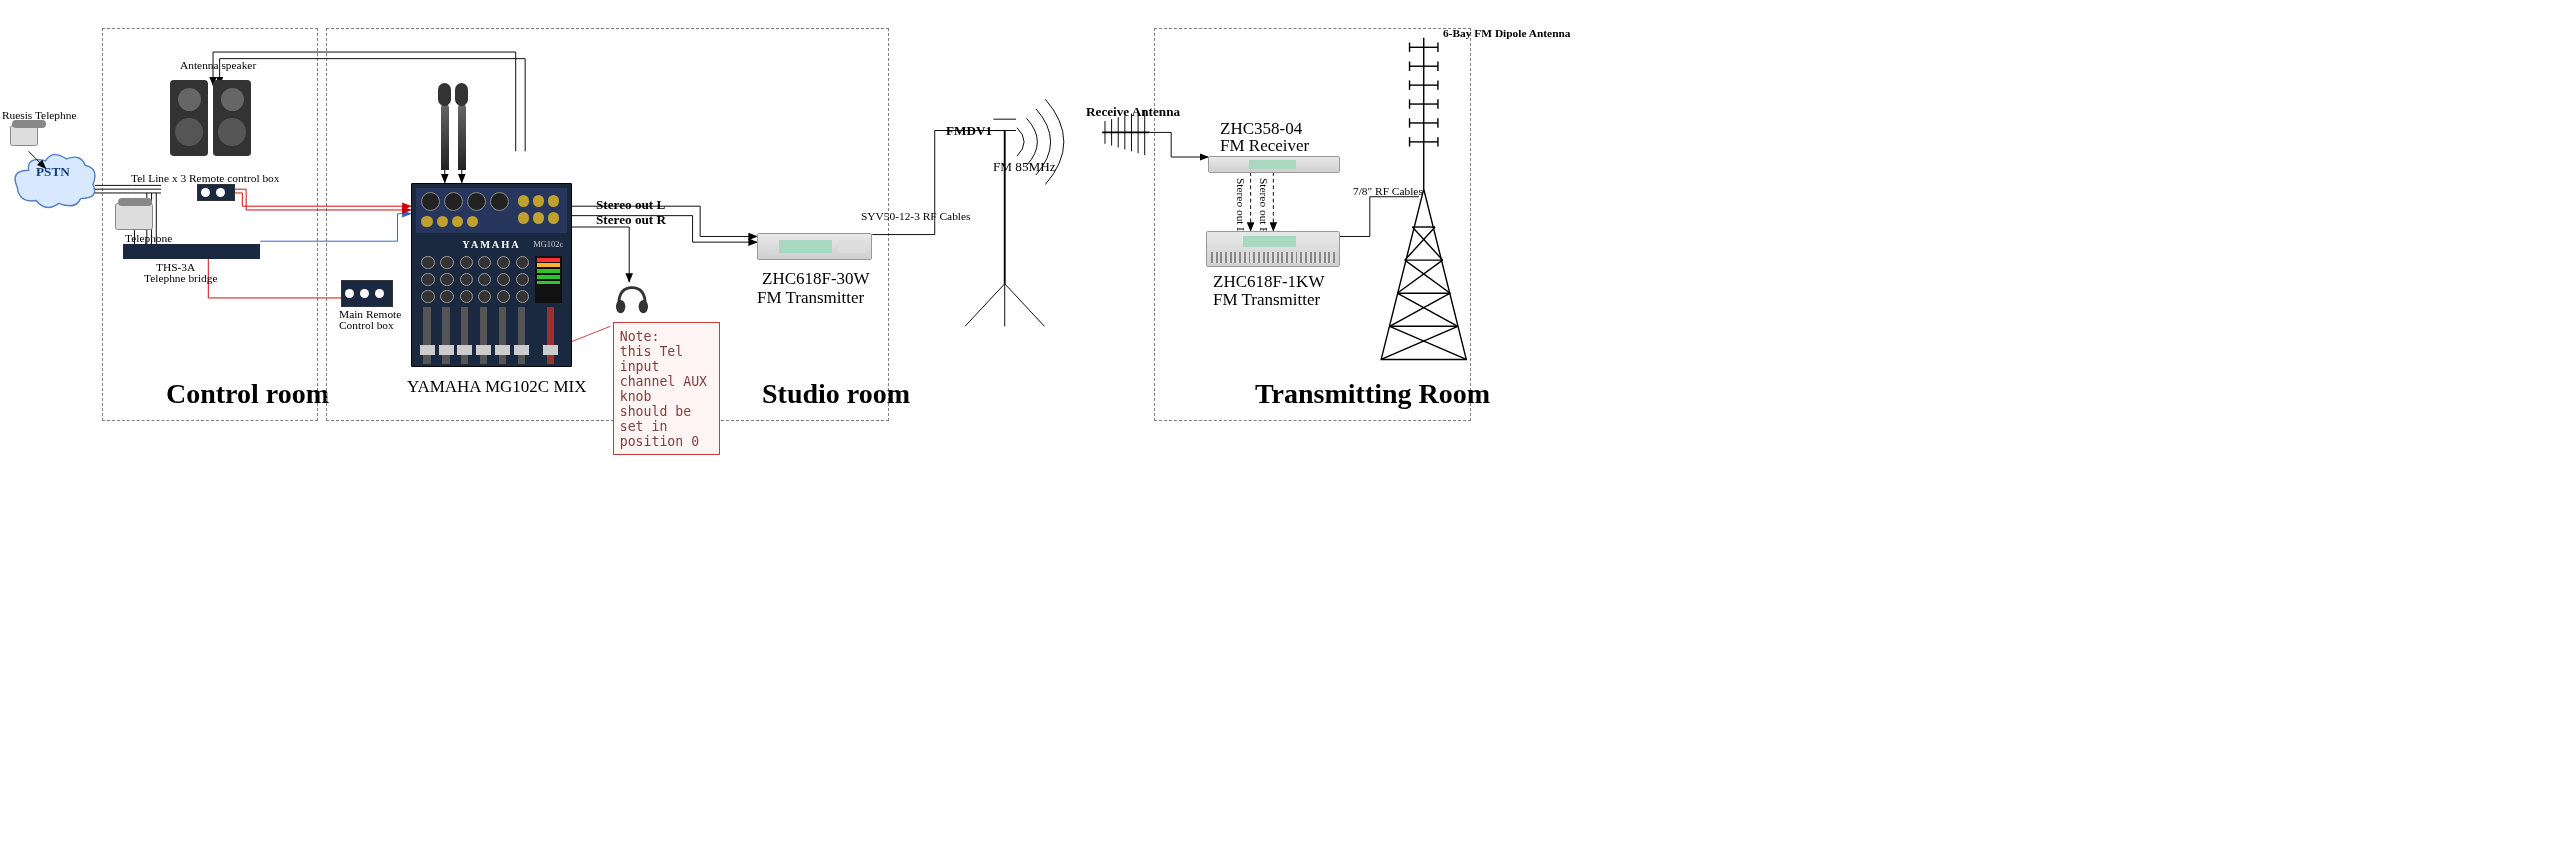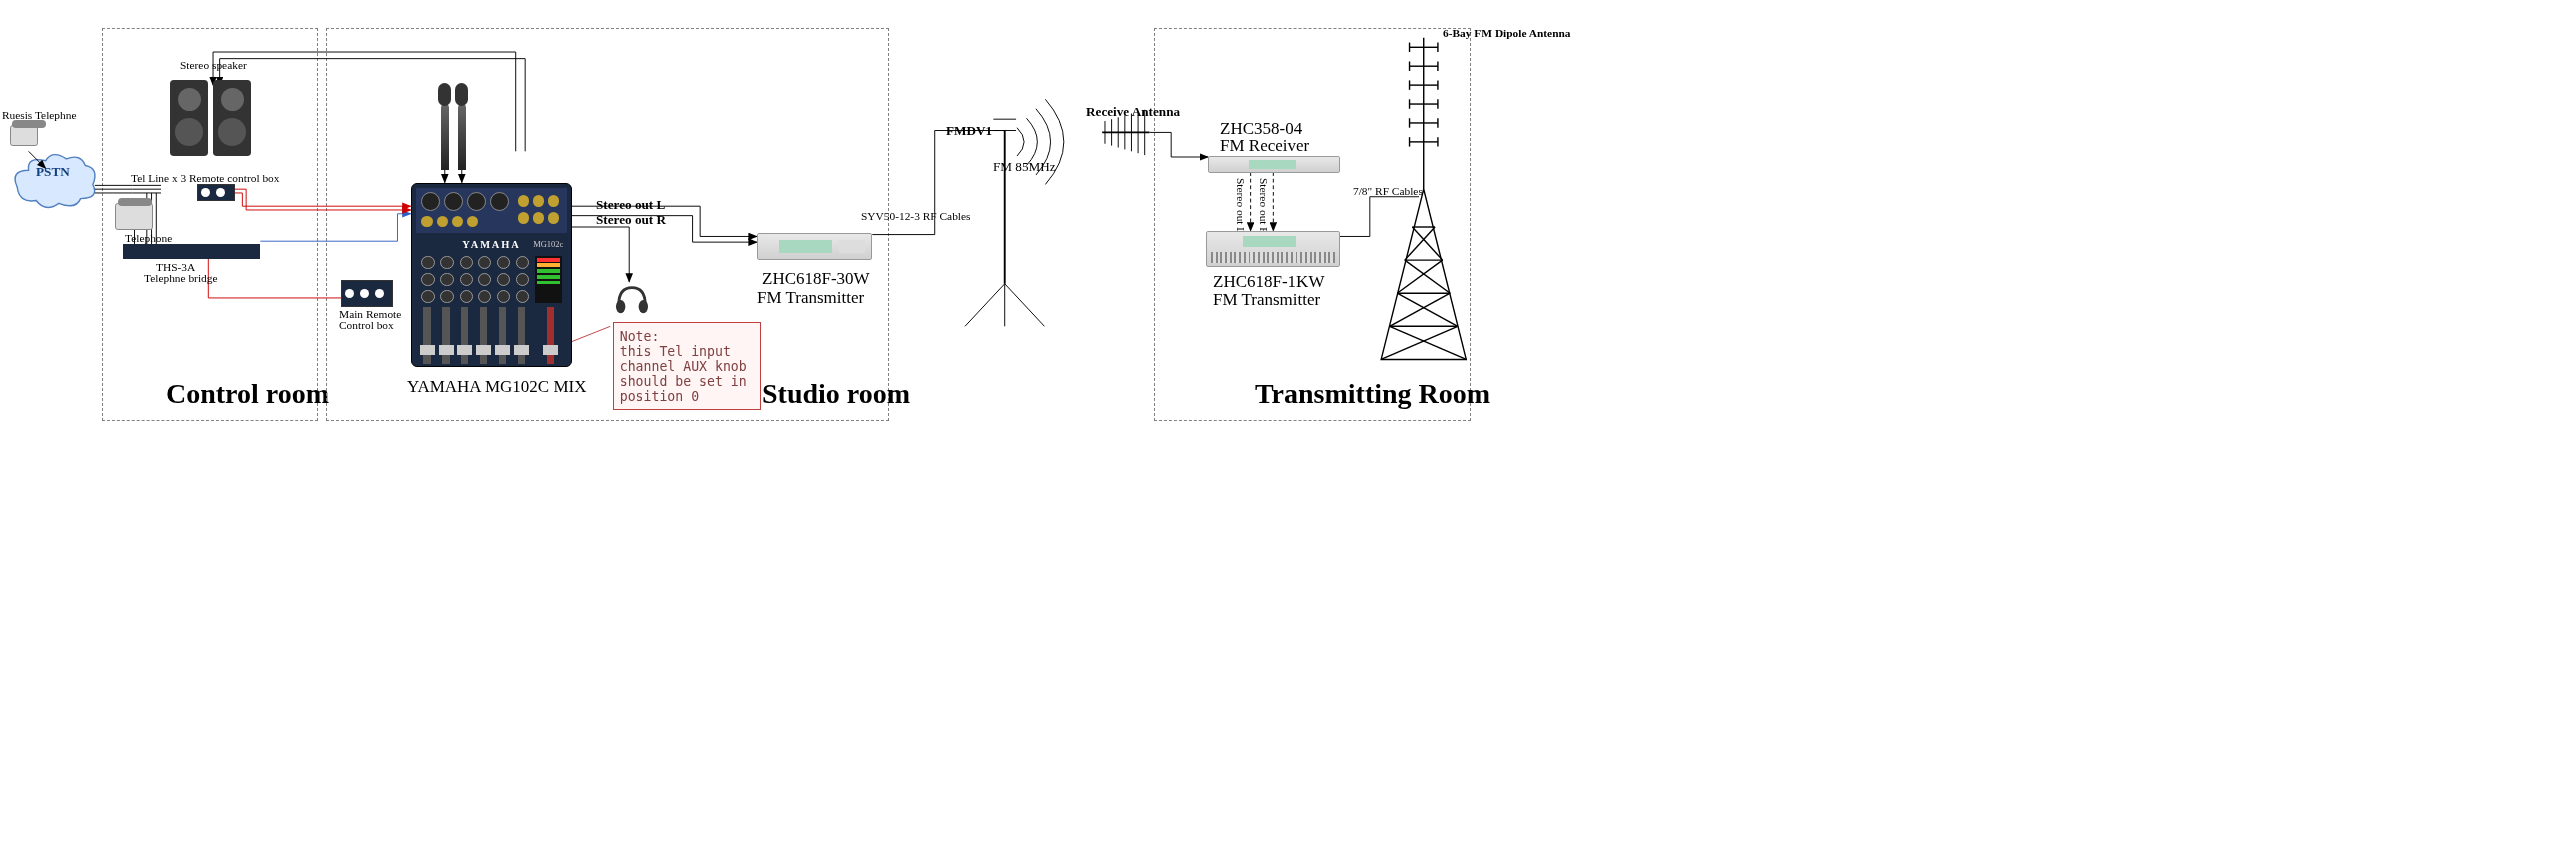--- a/index.html
+++ b/index.html
@@ -182,32 +182,32 @@
 <div class="bridge" style="left:123px; top:244px; width:137px;"></div>
 <div class="label-sm" style="left:156px; top:261px;">THS-3A</div>
 <div class="label-sm" style="left:144px; top:272px;">Telephne bridge</div>
 
 <div class="remote" style="left:341px; top:280px; width:52px; height:26.5px;">
   <span class="dot" style="margin-top:7.6px;"></span><span class="dot" style="margin-top:7.6px;"></span><span class="dot" style="margin-top:7.6px;"></span>
 </div>
 <div class="label-sm" style="left:339px; top:308px;font-family:Liberation Serif, serif;">Main Remote</div>
 <div class="label-sm" style="left:339px; top:319px;">Control box</div>
 
-<div class="label-sm" style="left:180px; top:59px;">Stereo speaker</div>
+<div class="label-sm" style="left:180px; top:59px;">Antenna speaker</div>
 <div class="speaker" style="left:170px; top:80px;">
     <div class="spk"></div>
   </div>
 <div class="speaker" style="left:213px; top:80px;">
     <div class="spk"></div>
   </div>
 
 <div class="mic" style="left:441px; top:104px;"></div>
 <div class="mic" style="left:458px; top:104px;"></div>
 
-<div class="mixer" style="left:411px; top:183px; width:161px; height:184px; border-radius:6px;">
+<div class="mixer" style="left:411px; top:183px; width:161px; height:184px; border-radius:1px;">
 
   <div style="position:absolute; top:3.8px; left:3.8px; right:3.8px; height:45px; background:#26365c;">
     <div class="xlr" style="left:5.7px; top:3.8px;"></div>
     <div class="xlr" style="left:28px; top:3.8px;"></div>
     <div class="xlr" style="left:51px; top:3.8px;"></div>
     <div class="xlr" style="left:74px; top:3.8px;"></div>
     <div class="jack" style="left:102px; top:7.6px;"></div>
     <div class="jack" style="left:117px; top:7.6px;"></div>
     <div class="jack" style="left:132px; top:7.6px;"></div>
     <div class="jack" style="left:102px; top:24.6px;"></div>
@@ -263,21 +263,21 @@
 
 <div class="label" style="left:596px; top:197px; font-weight:bold;">Stereo out  L</div>
 <div class="label" style="left:596px; top:212px; font-weight:bold;">Stereo out  R</div>
 
 <svg style="left:613px; top:282px; width:38px; height:34px;" viewBox="0 0 40 36" width="38" height="34">
   <path d="M6,24 Q6,6 20,6 Q34,6 34,24" stroke="#333" stroke-width="3" fill="none"></path>
   <ellipse cx="8" cy="26" rx="5" ry="7" fill="#333"></ellipse>
   <ellipse cx="32" cy="26" rx="5" ry="7" fill="#333"></ellipse>
 </svg>
 
-<div class="note" style="left:613px; top:322px; width:148px;">
+<div class="note" style="left:613px; top:322px; width:107px;">
   <div>Note:</div>
   <div>this Tel input</div>
   <div>channel AUX knob</div>
   <div>should be set in</div>
   <div>position 0</div>
 </div>
 
 <div class="rack" style="left:757px; top:233px; width:115px; height:26.5px;">
   <div style="position:absolute; left:21px; top:5.7px; width:53px; height:13.2px; background:#a8d8c0;"></div>
   <div style="position:absolute; right:5.7px; top:5.7px; width:26.5px; height:13.2px; background:#ddd;"></div>

